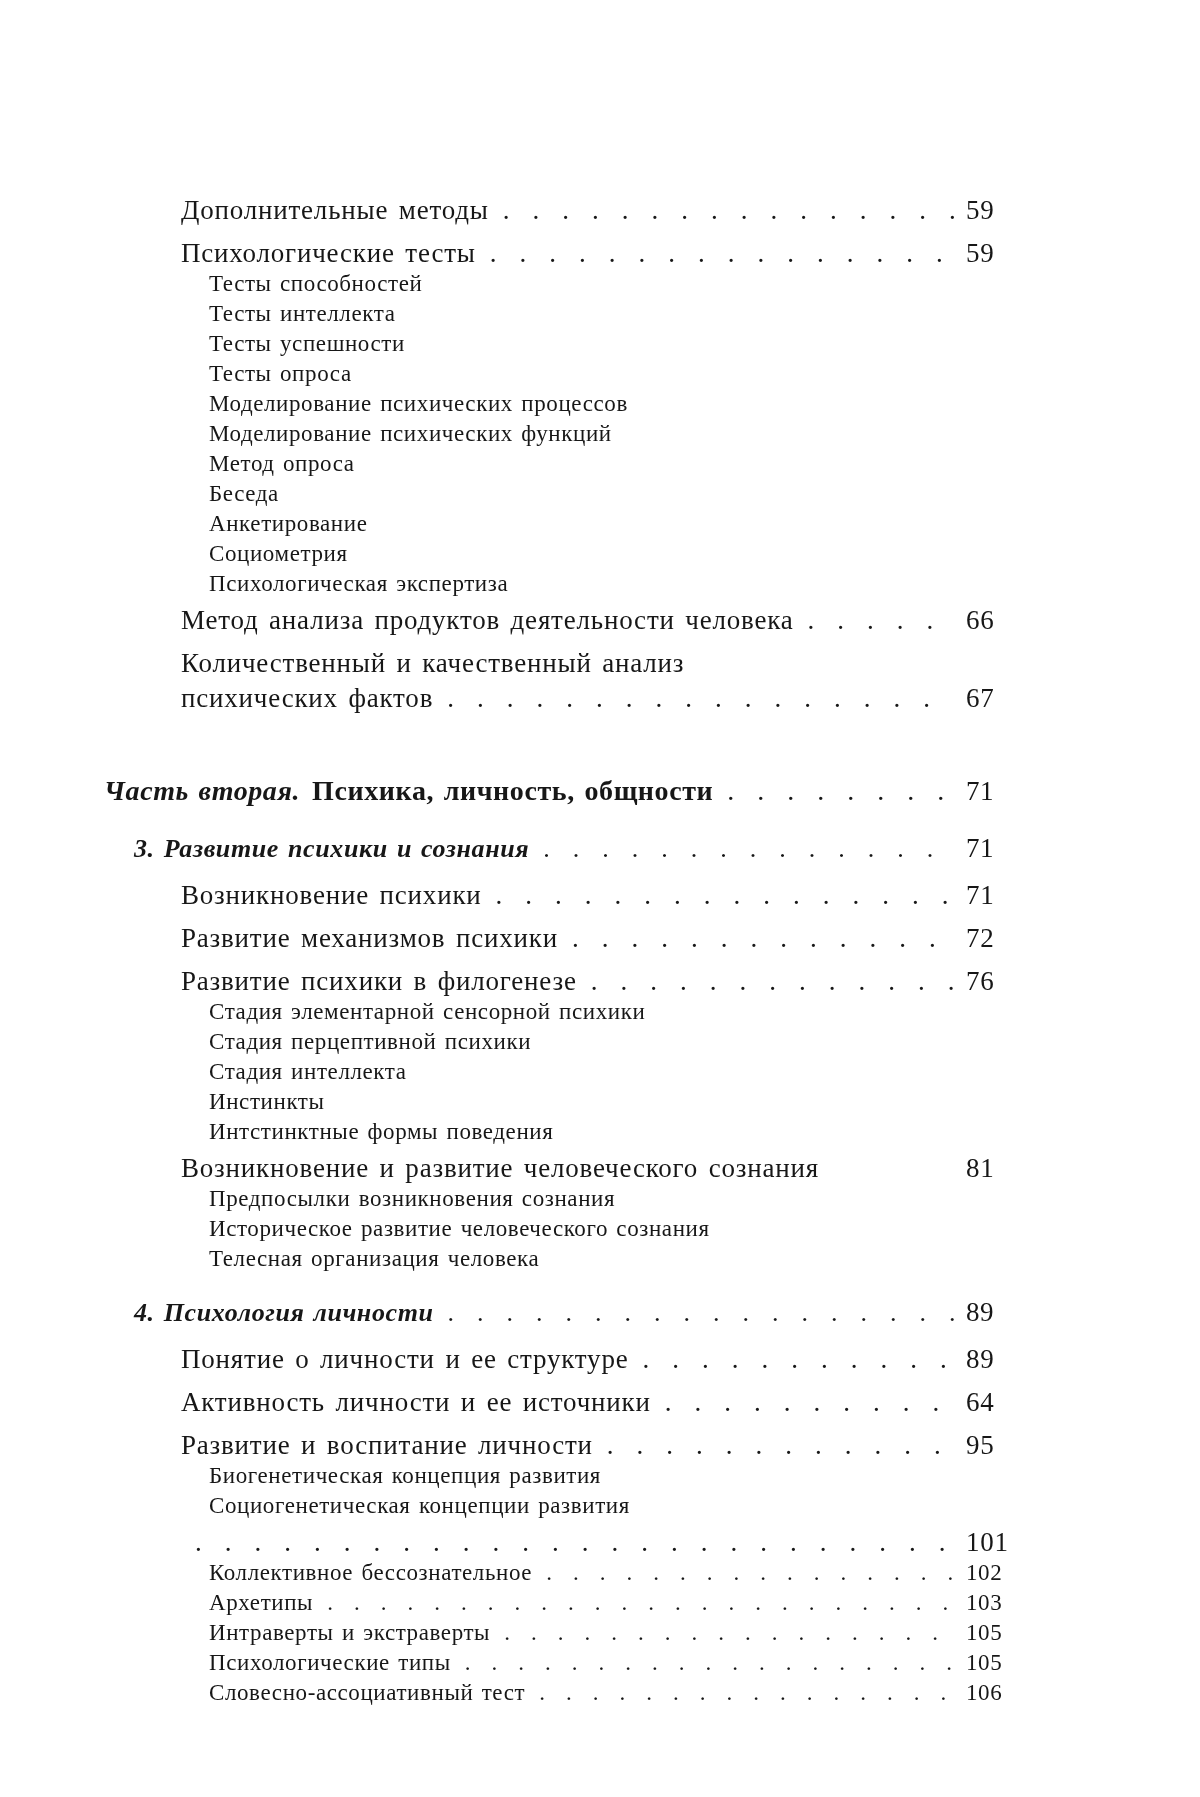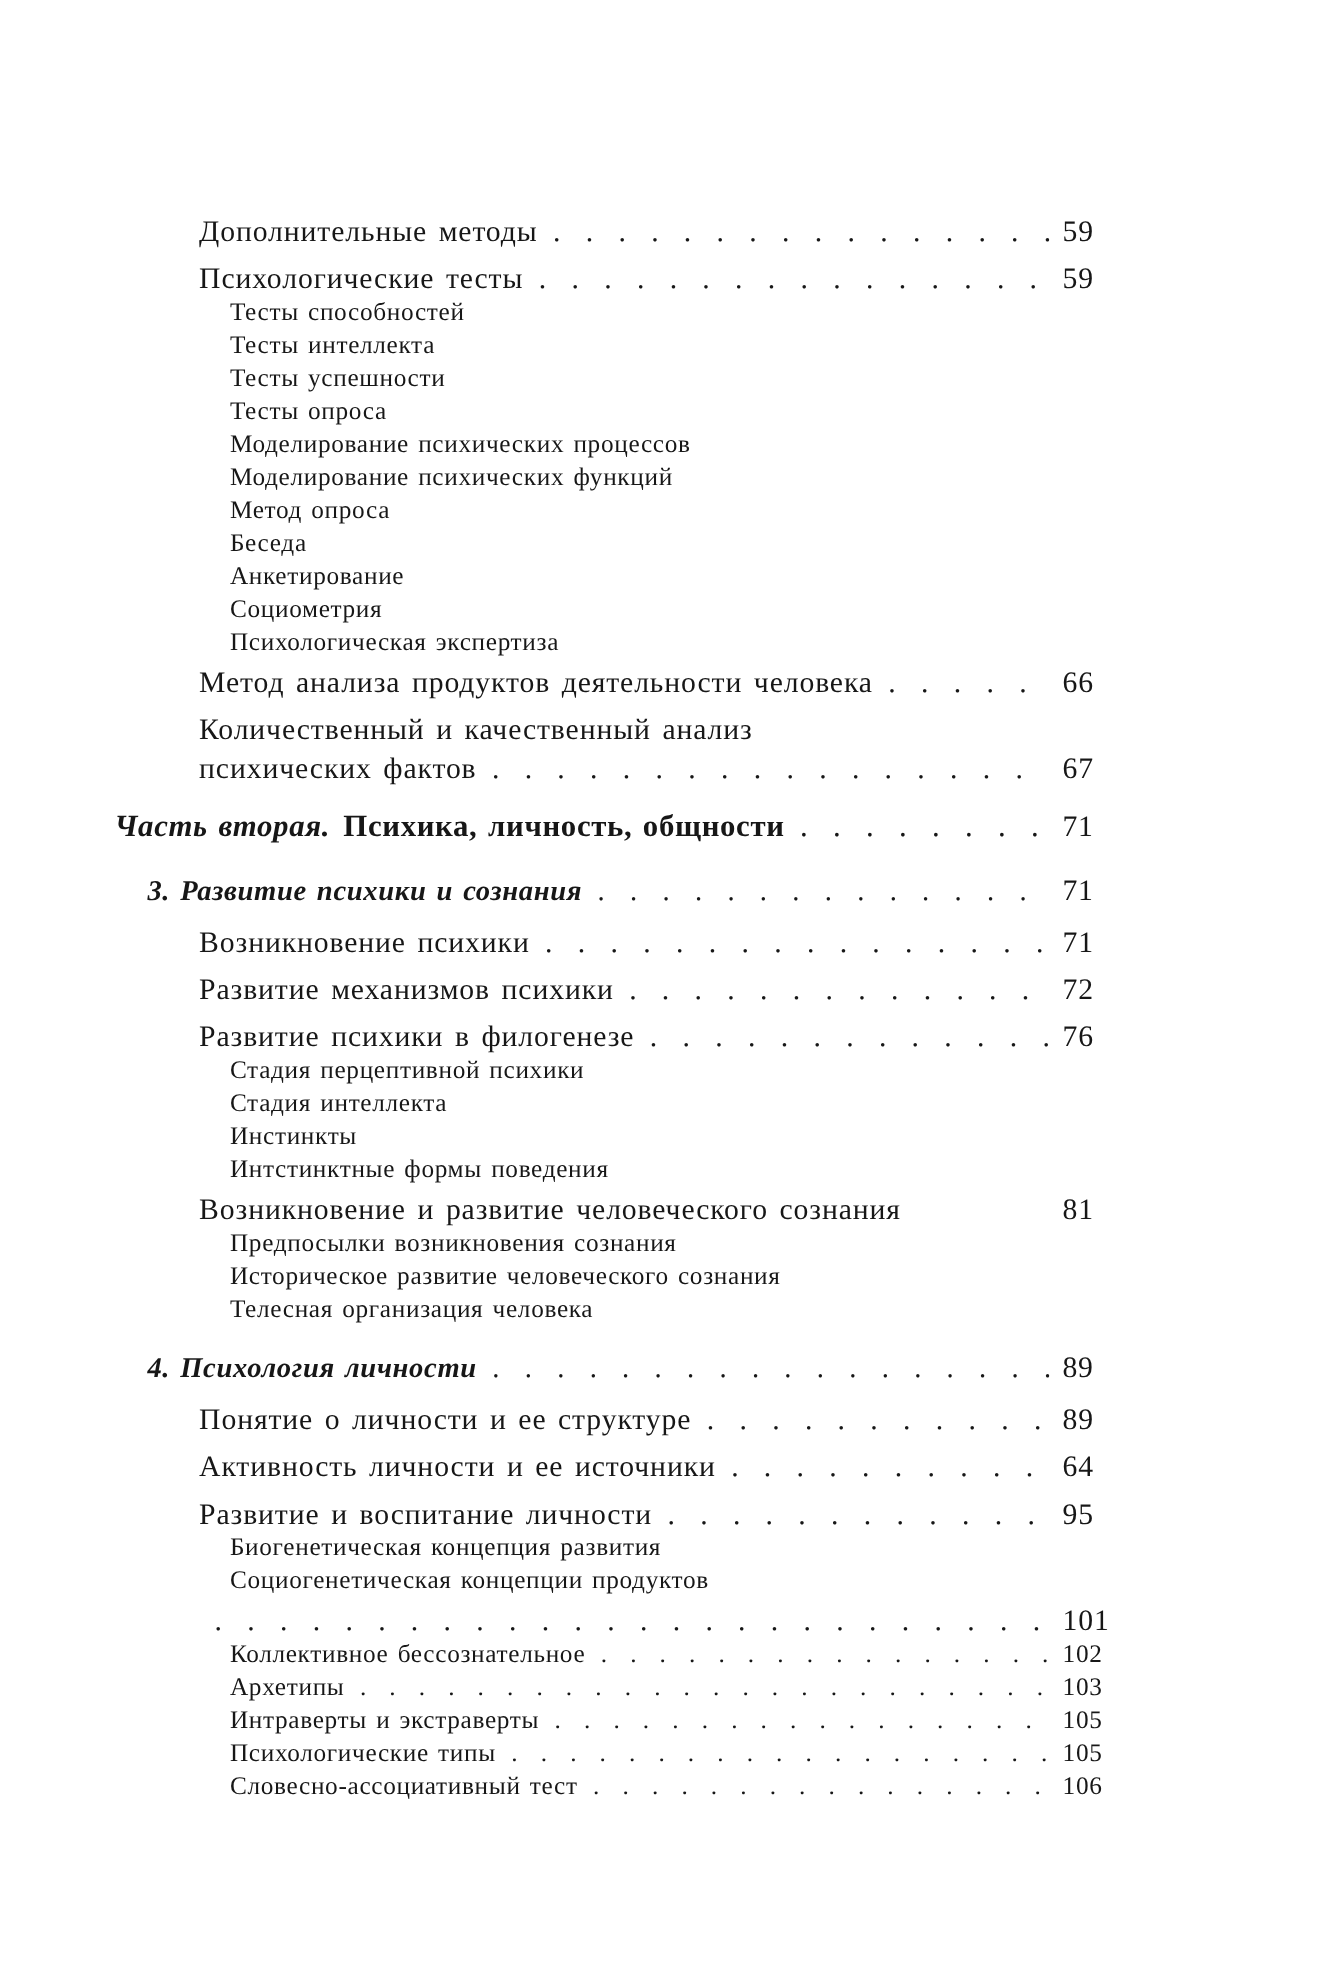--- a/index.html
+++ b/index.html
@@ -32,21 +32,21 @@
   .l2 {
     font-size: 23px; line-height: 30px;
     padding-left: 105px;
     letter-spacing: 0.6px; word-spacing: 2px;
   }
   .part {
     font-size: 28px; line-height: 34px;
     padding-left: 0;
     font-weight: 700;
     letter-spacing: 0.6px; word-spacing: 2px;
-    margin-top: 20px;
+    margin-top: 60px;
   }
   .part .prefix { font-style: italic; margin-right: 12px; }
   .chapter {
     font-size: 26px; line-height: 32px;
     padding-left: 30px;
     font-weight: 700; font-style: italic;
     letter-spacing: 0.6px; word-spacing: 2px;
     margin-top: 24px;
   }
 
@@ -159,20 +159,23 @@
         <span class="label">Развитие механизмов психики</span>
         <span class="dots"></span>
         <span class="pg">72</span>
       </div>
       <div class="row l1">
         <span class="label">Развитие психики в филогенезе</span>
         <span class="dots"></span>
         <span class="pg">76</span>
       </div>
       <div class="row l2">
+        <span class="label">Стадия элементарной сенсорной психики</span>
+      </div>
+      <div class="row l2">
         <span class="label">Стадия перцептивной психики</span>
       </div>
       <div class="row l2">
         <span class="label">Стадия интеллекта</span>
       </div>
       <div class="row l2">
         <span class="label">Инстинкты</span>
       </div>
       <div class="row l2">
         <span class="label">Интстинктные формы поведения</span>
@@ -208,21 +211,21 @@
       </div>
       <div class="row l1">
         <span class="label">Развитие и воспитание личности</span>
         <span class="dots"></span>
         <span class="pg">95</span>
       </div>
       <div class="row l2">
         <span class="label">Биогенетическая концепция развития</span>
       </div>
       <div class="row l2">
-        <span class="label">Социогенетическая концепции продуктов</span>
+        <span class="label">Социогенетическая концепции развития</span>
       </div>
       <div class="row l1">
         <span class="dots"></span>
         <span class="pg">101</span>
       </div>
       <div class="row l2">
         <span class="label">Коллективное бессознательное</span>
         <span class="dots"></span>
         <span class="pg">102</span>
       </div>

